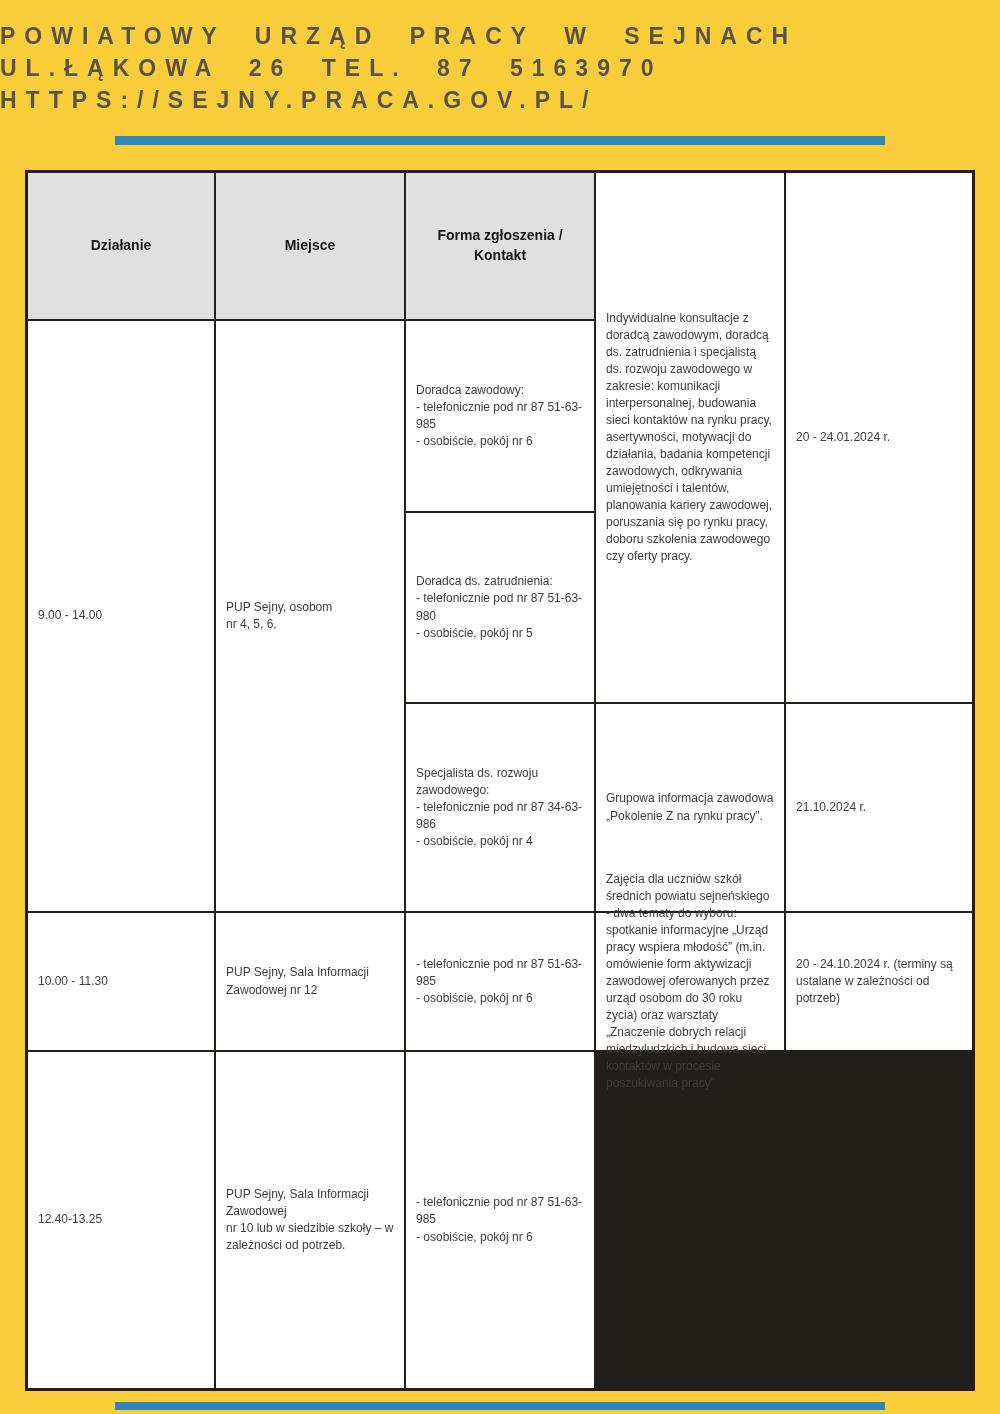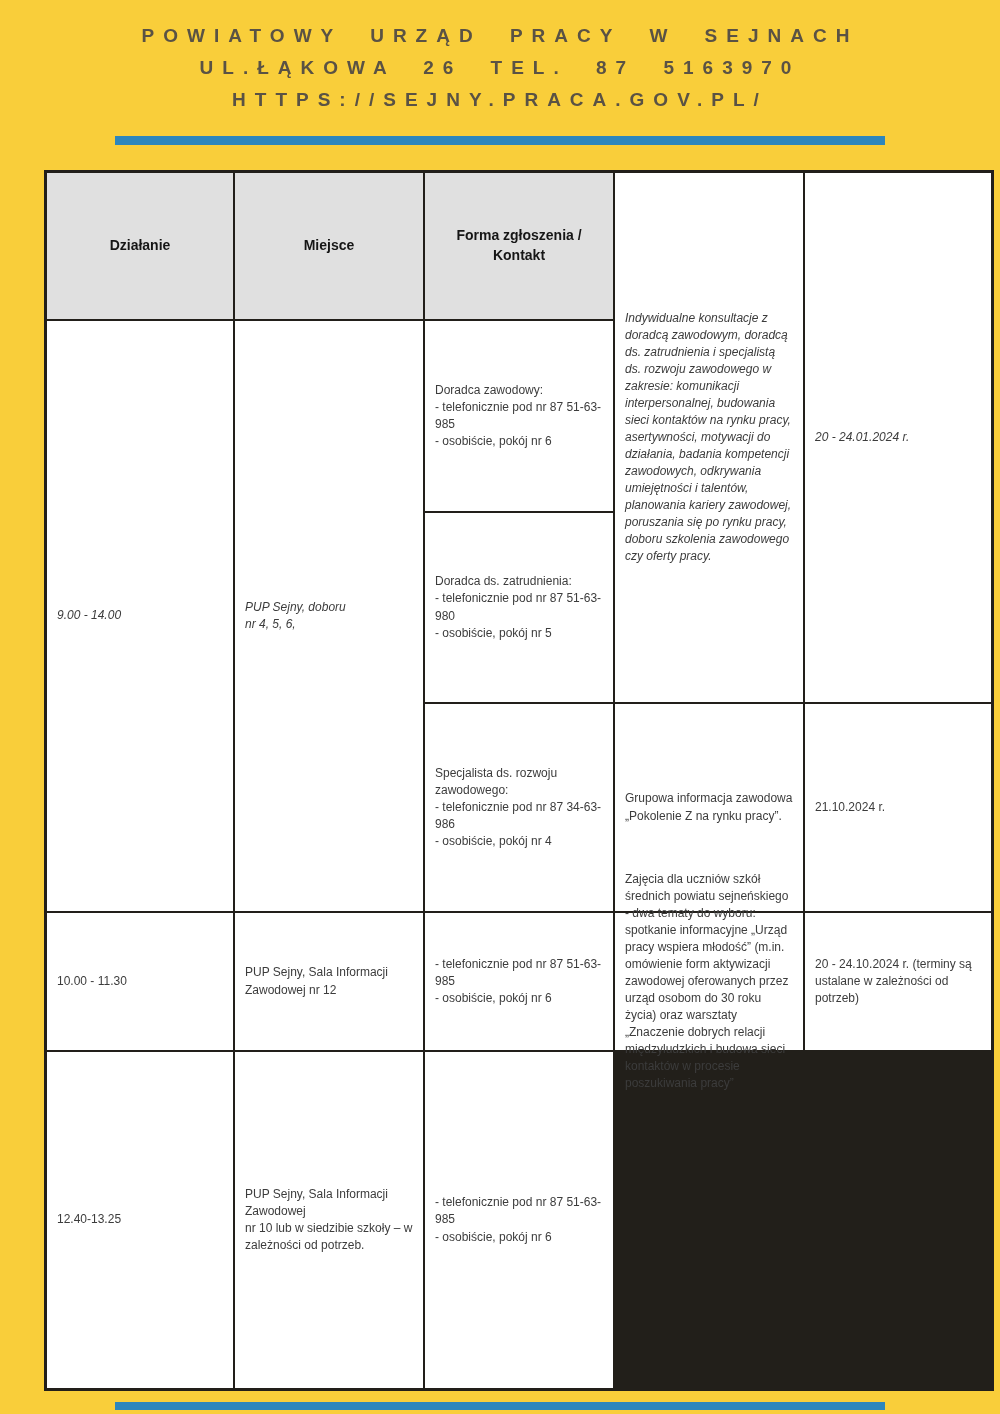--- a/index.html
+++ b/index.html
@@ -9,41 +9,40 @@
     position: relative;
     background: #F9CE3A;
     font-family: "Liberation Sans", sans-serif;
     overflow: hidden;
   }
   .page-header {
     position: absolute;
     top: 20px;
     left: 0;
     width: 1000px;
-    text-align: center;
     color: #5A5244;
     font-weight: 700;
-    font-size: 19px;
+    font-size: 23px;
     letter-spacing: 9px;
     word-spacing: 14px;
     line-height: 32px;
   }
   .accent-bar {
     position: absolute;
     left: 115px;
     width: 770px;
     height: 9px;
     background: #2E86BB;
   }
   .accent-bar.top { top: 136px; }
   .accent-bar.bottom { top: 1402px; height: 8px; }
 
   .grid-table {
     position: absolute;
-    left: 44px;
+    left: 25px;
     top: 170px;
     width: 950px;
     height: 1221px;
     box-sizing: border-box;
     background: #221F1A;
     border: 3px solid #221F1A;
     display: grid;
     grid-template-columns: 186px 188px 188px 188px 1fr;
     grid-template-rows: 146px 190px 189px 207px 137px 1fr;
     gap: 2px;
@@ -60,21 +59,21 @@
     box-sizing: border-box;
   }
   .cell.head {
     background: #E0E0E0;
     justify-content: center;
     text-align: center;
     font-weight: 700;
     font-size: 14px;
     color: #161616;
   }
-  .span3 { grid-row: span 3; font-style: italic; }
+  .span3 { grid-row: span 3; }
 </style>
 </head>
 <body>
 
 <div class="page-header">
   <div>POWIATOWY URZĄD PRACY W SEJNACH</div>
   <div>UL.ŁĄKOWA 26 TEL. 87 5163970</div>
   <div>HTTPS://SEJNY.PRACA.GOV.PL/</div>
 </div>
 
@@ -83,21 +82,21 @@
 <div class="grid-table">
 
   <div class="cell head">Działanie</div>
   <div class="cell head">Miejsce</div>
   <div class="cell head">Forma zgłoszenia /
 Kontakt</div>
 
   <div class="cell span3">Indywidualne konsultacje z doradcą zawodowym, doradcą ds. zatrudnienia i specjalistą ds. rozwoju zawodowego w zakresie: komunikacji interpersonalnej, budowania sieci kontaktów na rynku pracy, asertywności, motywacji do działania, badania kompetencji zawodowych, odkrywania umiejętności i talentów, planowania kariery zawodowej, poruszania się po rynku pracy, doboru szkolenia zawodowego czy oferty pracy.</div>
   <div class="cell span3">20 - 24.01.2024 r.</div>
   <div class="cell span3">9.00 - 14.00</div>
-  <div class="cell span3">PUP Sejny, doboru
+  <div class="cell span3">PUP Sejny, osobom
 nr 4, 5, 6,</div>
   <div class="cell">Doradca zawodowy:
 - telefonicznie pod nr 87 51-63-985
 - osobiście, pokój nr 6</div>
   <div class="cell">Doradca ds. zatrudnienia:
 - telefonicznie pod nr 87 51-63-980
 - osobiście, pokój nr 5</div>
   <div class="cell">Specjalista ds. rozwoju zawodowego:
 - telefonicznie pod nr 87 34-63-986
 - osobiście, pokój nr 4</div>

